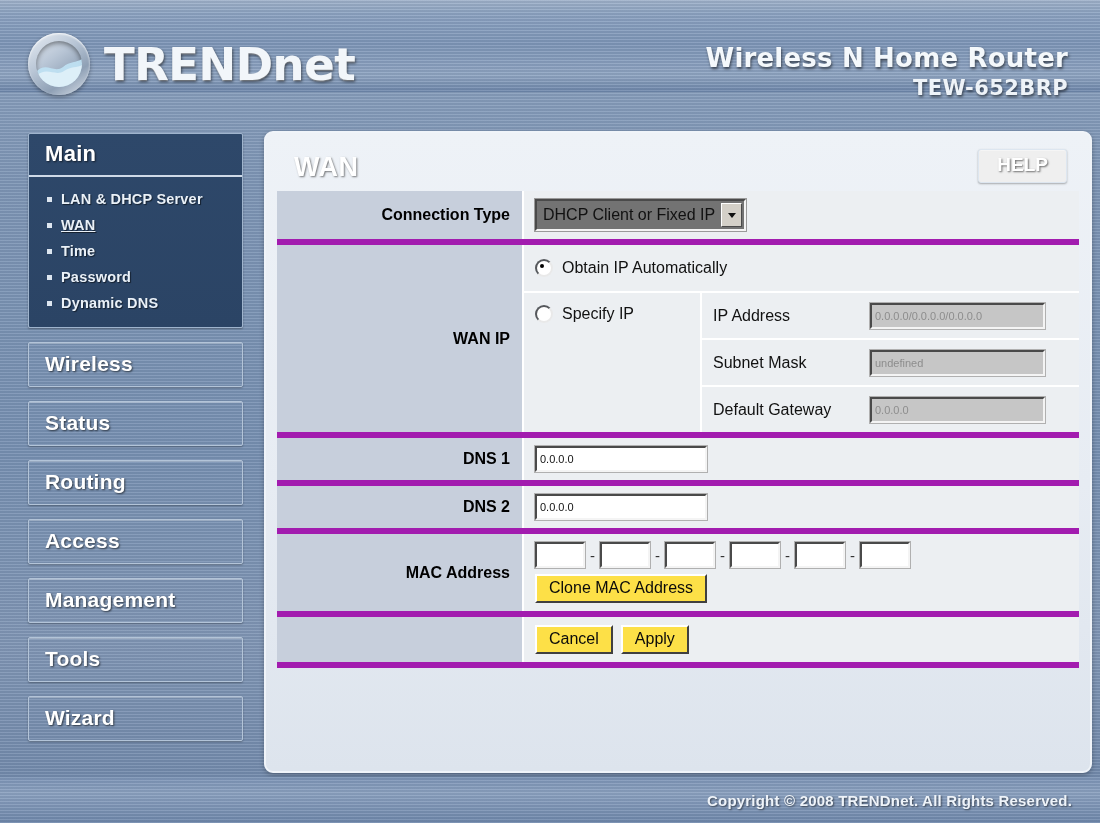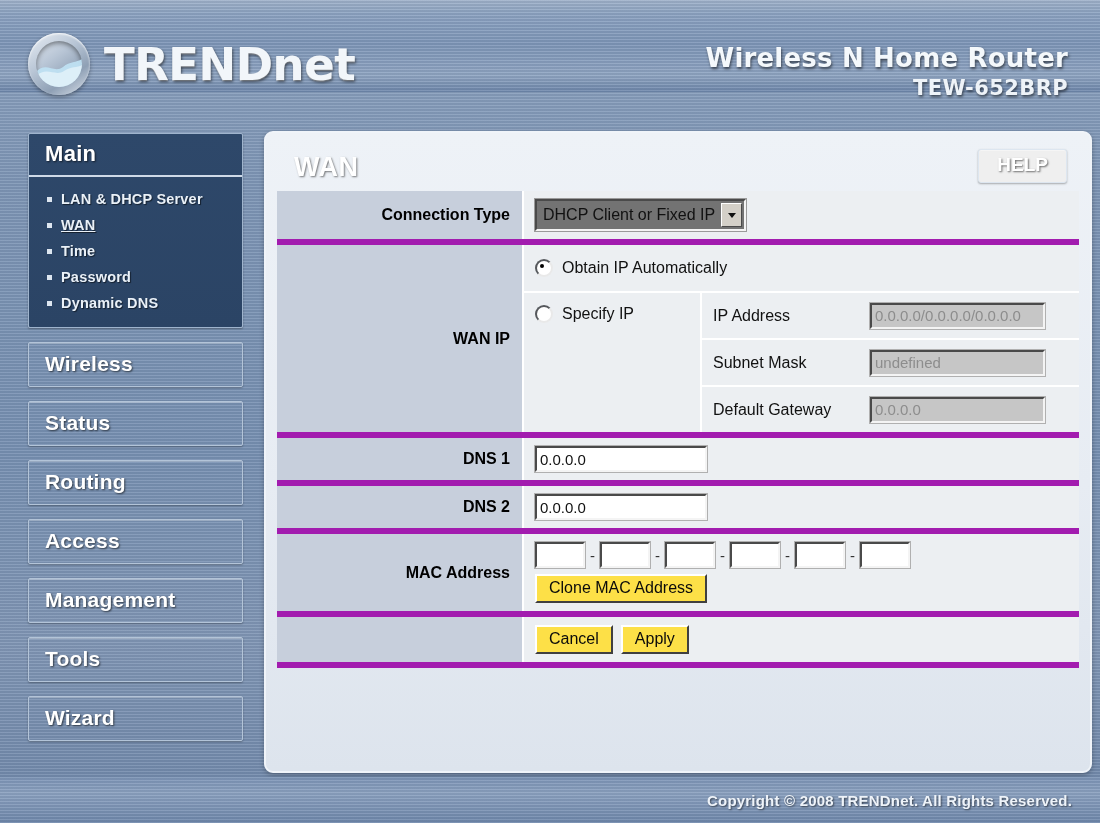--- a/index.html
+++ b/index.html
@@ -263,21 +263,21 @@
   }
   td.val {
     background: #eceff2;
     padding: 8px 10px 8px 11px;
   }
 
   
   .w98-input {
     box-sizing: border-box;
     font-family: "Liberation Sans", sans-serif;
-    font-size: 15px;
+    font-size: 11px;
     color: #111;
     background: #ffffff;
     border: 2px solid;
     border-color: #4a4a4a #f4f4f4 #f4f4f4 #4a4a4a;
     outline: 1px solid #b0b0b0;
     padding: 2px 3px;
     height: 26px;
     line-height: 20px;
   }
   .w98-input.disabled {

